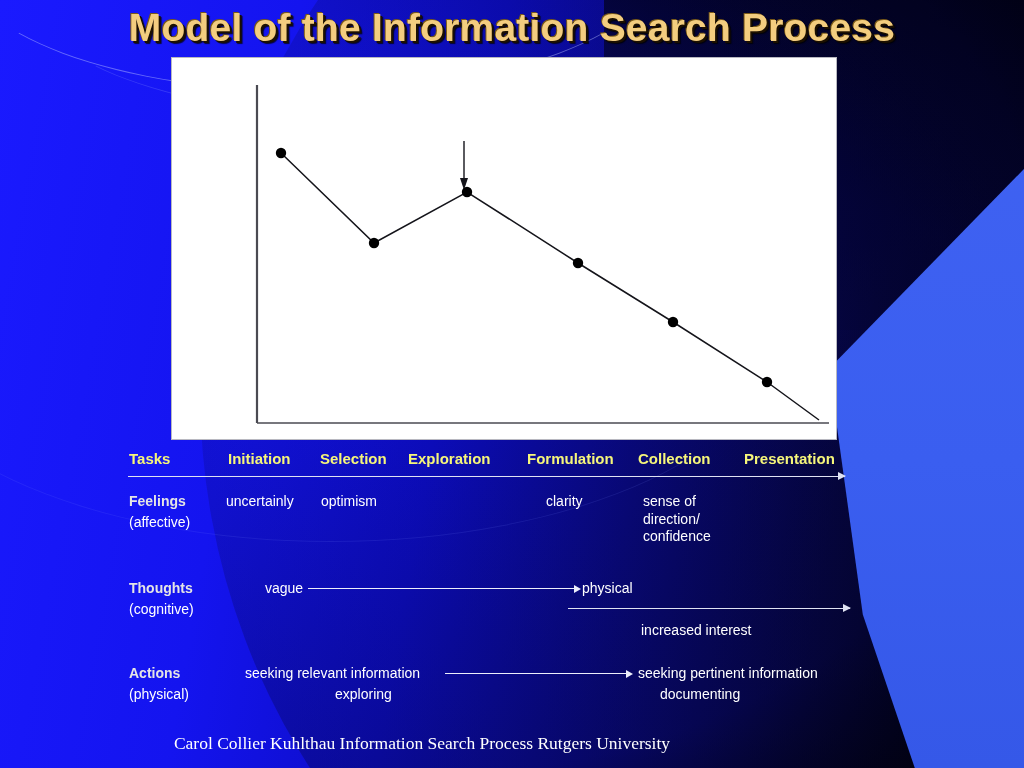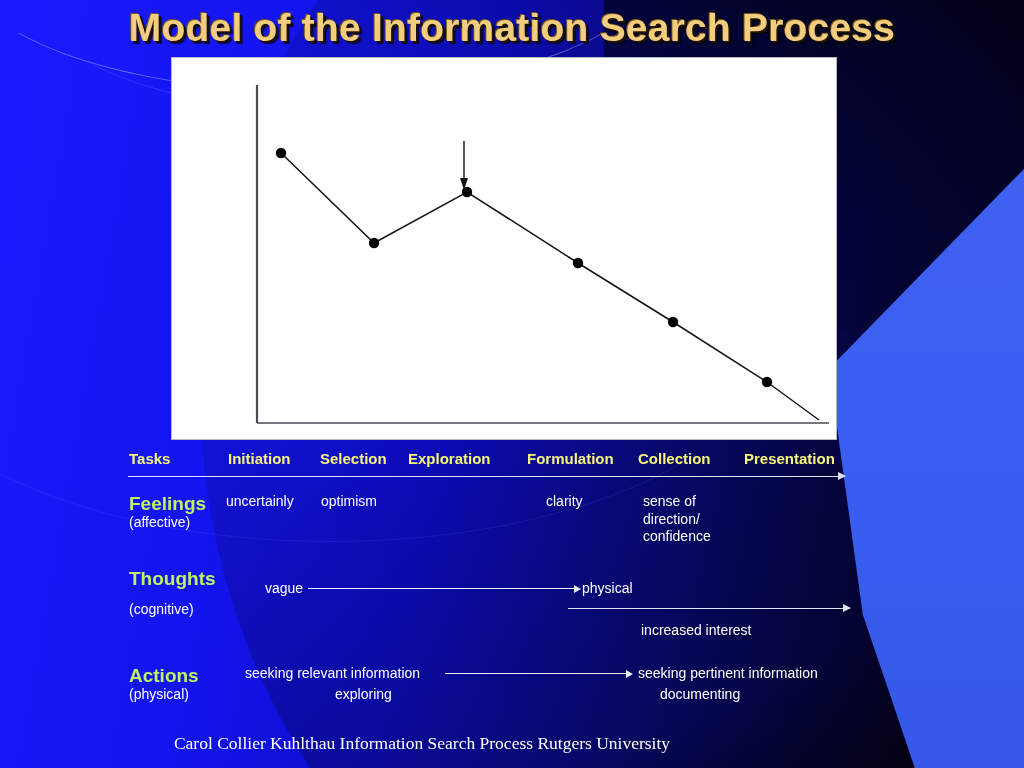--- a/index.html
+++ b/index.html
@@ -59,21 +59,21 @@
   #zone-label{
     position:absolute;left:251px;top:62px;width:120px;text-align:center;
     font-family:"Liberation Serif", serif;font-size:13px;color:#1b1b22;line-height:15px;
   }
 
   
   #table-area{position:absolute;left:0;top:440px;width:1024px;height:290px;padding-left:40px;}
 
   .row-label{
     position:absolute;
-    font-size:19px;font-weight:bold;color:#bef264;
+    font-size:14px;font-weight:bold;color:#e5e5e5;
     font-family:"Liberation Sans", sans-serif;white-space:nowrap;
   }
   .row-sub{
     position:absolute;
     font-size:14px;color:#ffffff;font-family:"Liberation Sans", sans-serif;white-space:nowrap;
   }
   .hdr{
     position:absolute;font-size:15px;font-weight:bold;color:#f6f67a;
     font-family:"Liberation Sans", sans-serif;white-space:nowrap;
   }
@@ -158,21 +158,21 @@
     <div class="row-label" style="left:129px;top:53px;">Feelings</div>
     <div class="row-sub" style="left:129px;top:74px;">(affective)</div>
 
     <div class="cell" style="left:226px;top:53px;">uncertainly</div>
     <div class="cell" style="left:321px;top:53px;">optimism</div>
     <div class="cell" style="left:546px;top:53px;">clarity</div>
     <div class="cell" style="left:643px;top:53px;white-space:pre-line;">sense of
 direction/
 confidence</div>
 
-    <div class="row-label" style="left:129px;top:128px;">Thoughts</div>
+    <div class="row-label" style="left:129px;top:140px;">Thoughts</div>
     <div class="row-sub" style="left:129px;top:161px;">(cognitive)</div>
 
     <div class="cell" style="left:265px;top:140px;">vague</div>
     <div class="dashline" style="left:308px;top:144px;width:271px;">
       <div class="bar"></div>
         <div class="head"></div>
     </div>
     <div class="cell" style="left:582px;top:140px;">physical</div>
 
     <div class="arrowline" style="left:568px;top:164px;width:282px;">

